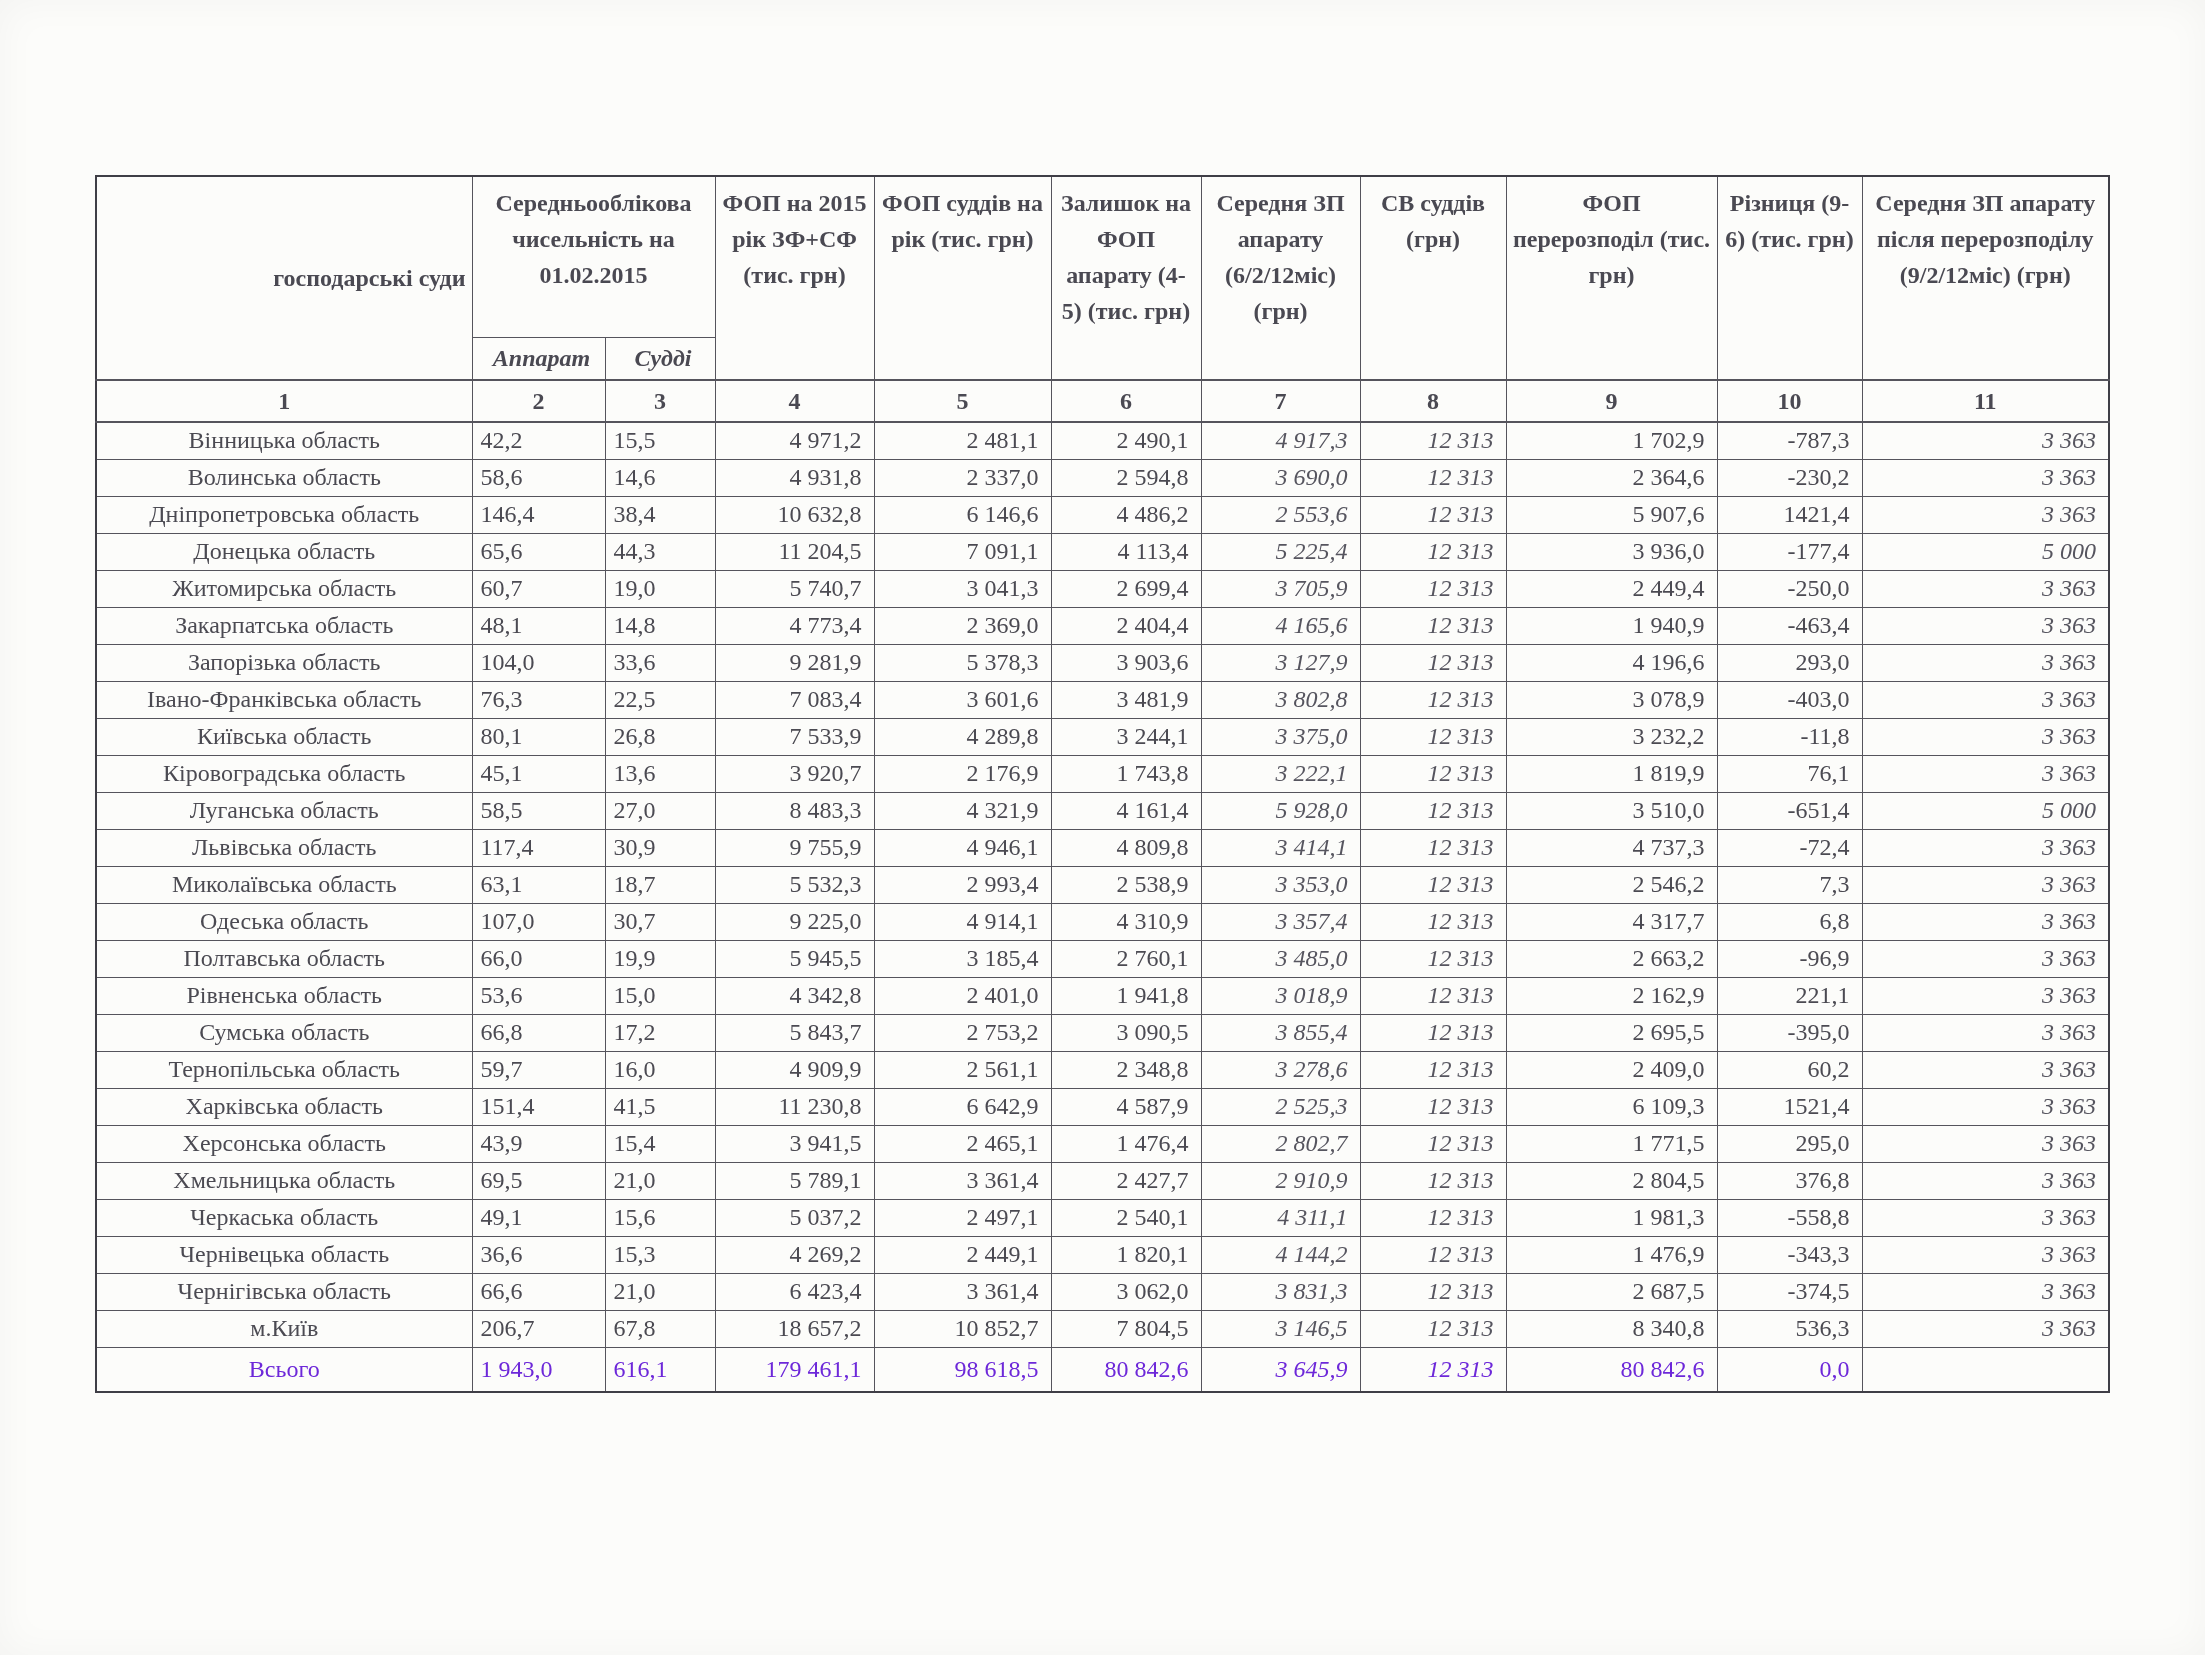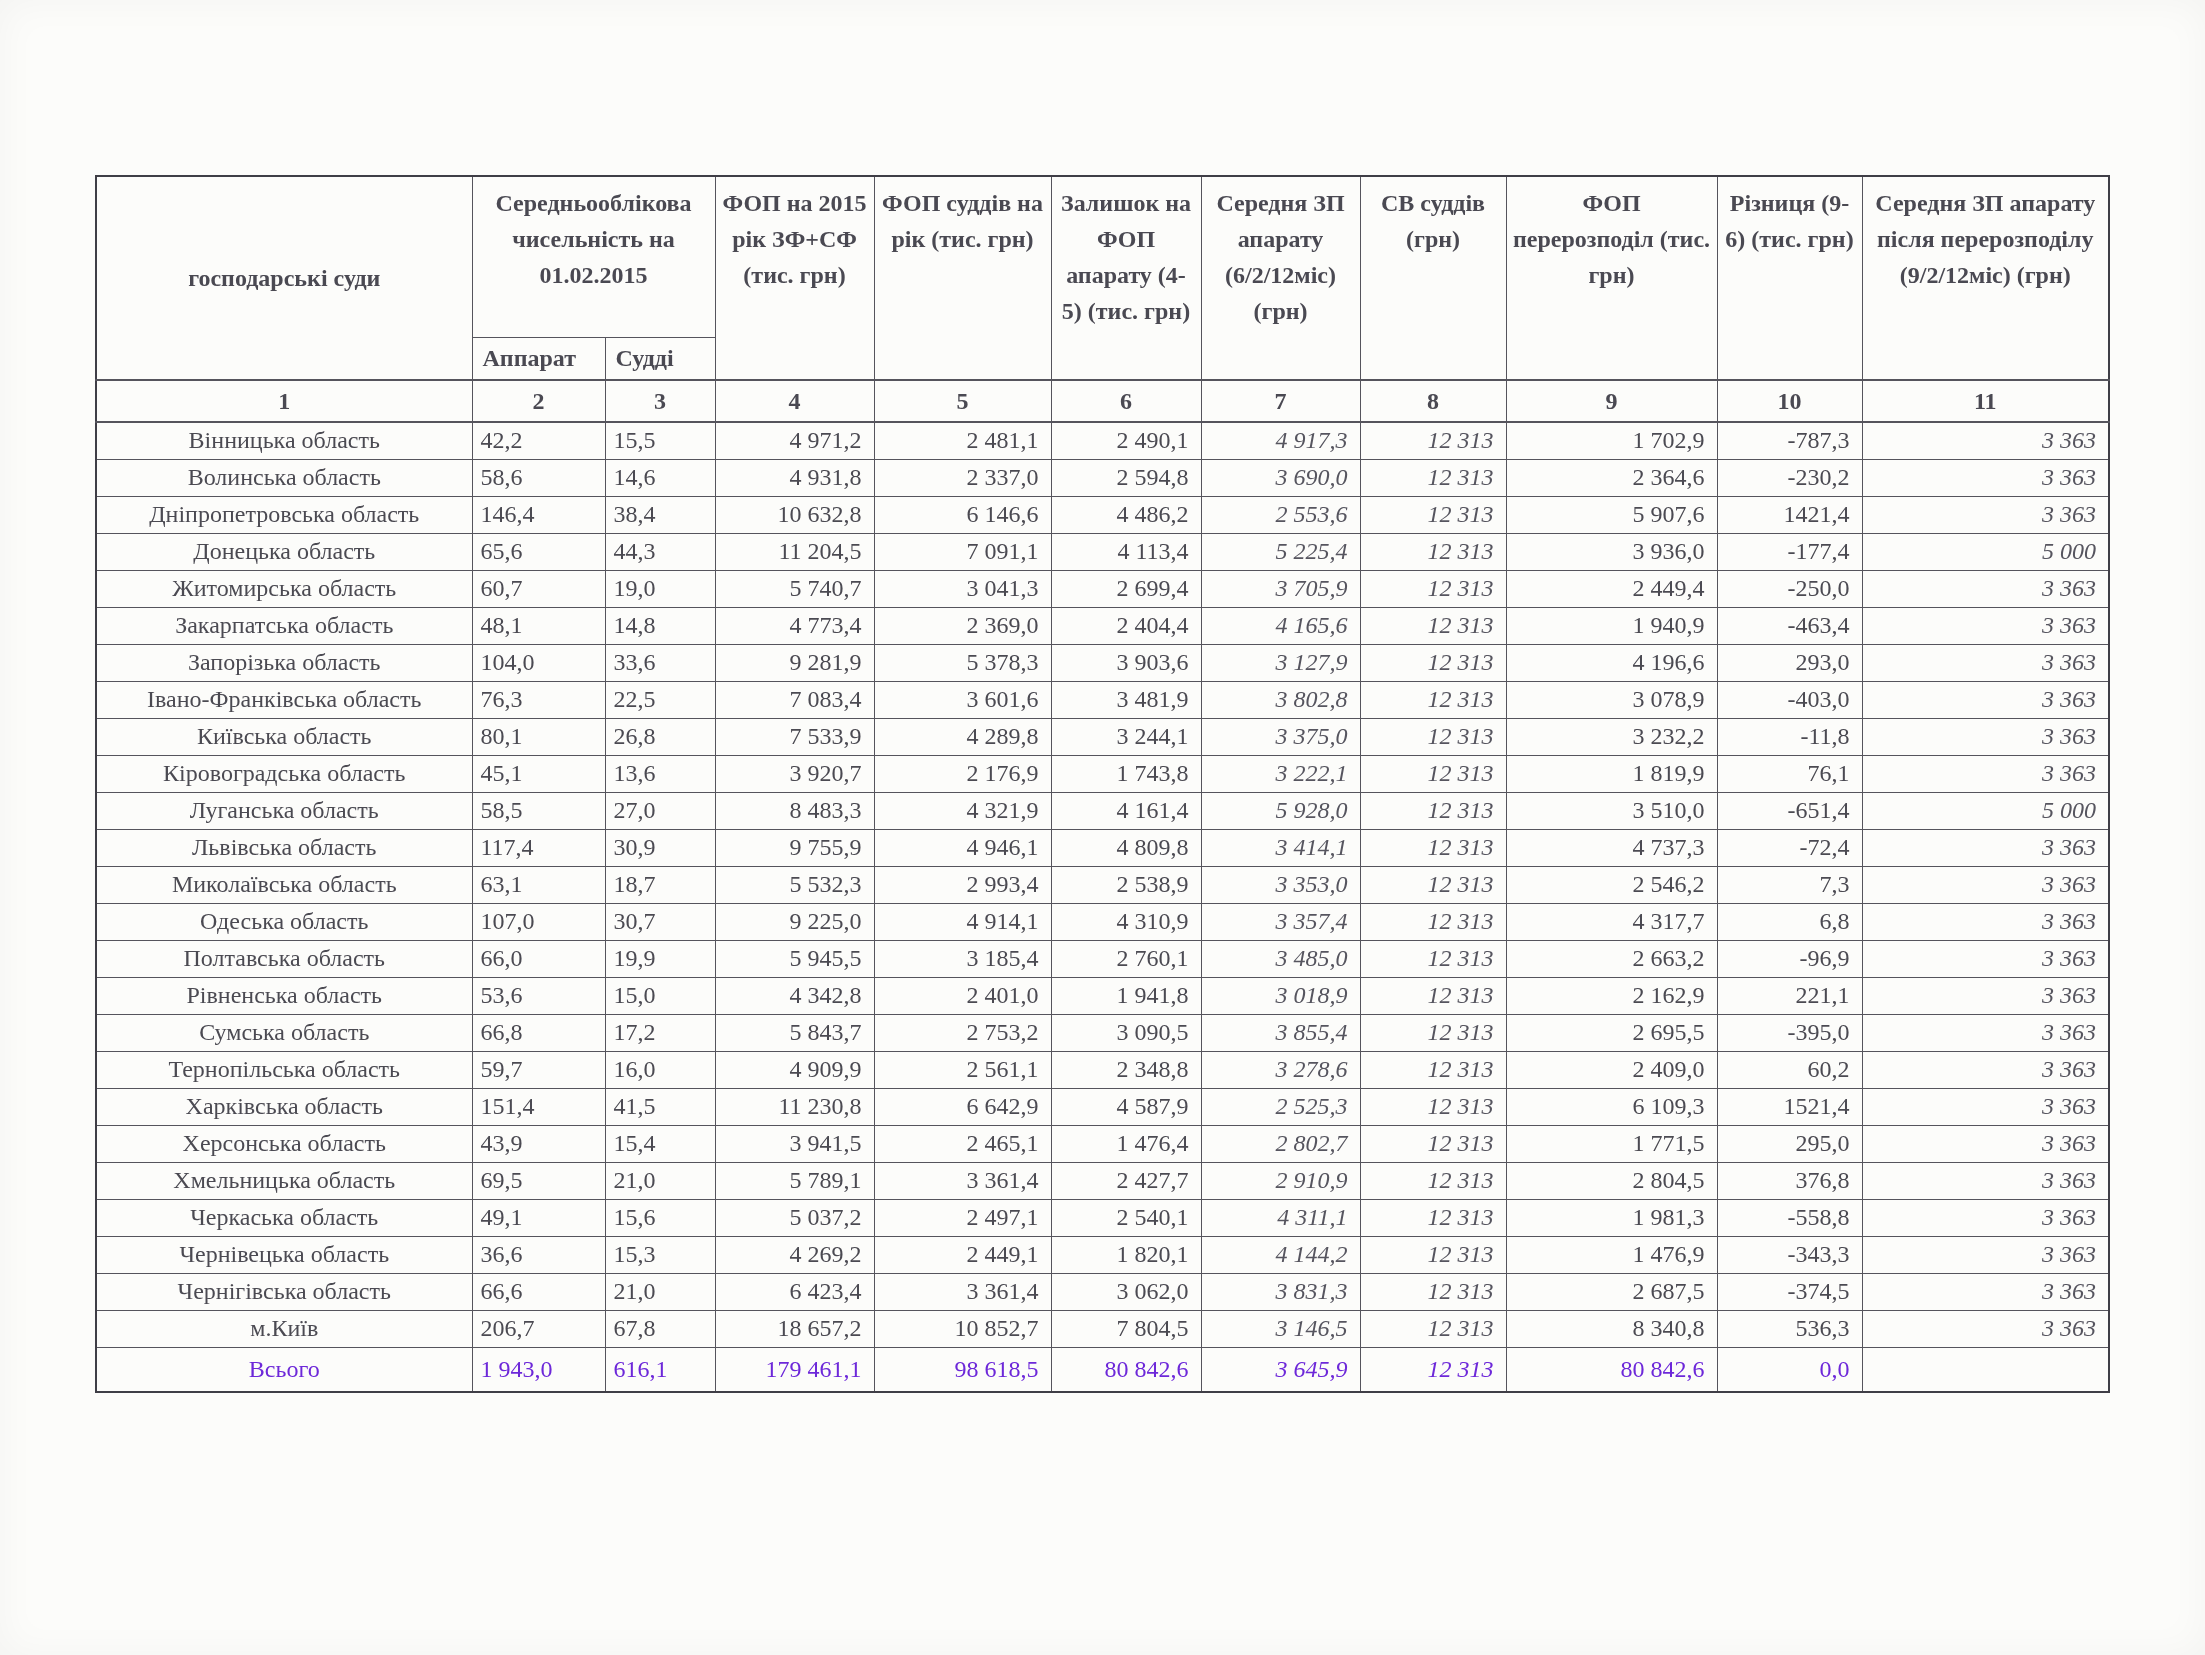--- a/index.html
+++ b/index.html
@@ -30,25 +30,26 @@
   }
   th{
     font-weight:bold;
     font-size:24px;
     line-height:1.5;
     text-align:center;
     vertical-align:top;
     padding:8px 6px 4px 6px;
     color:#4a4952;
   }
-  th.mid{vertical-align:middle;padding:4px 6px;}
+  th.mid{vertical-align:middle;padding:4px 6px;text-align:right;}
   th.sub{
-    text-align:left;
+    text-align:center;
     vertical-align:middle;
     padding:2px 4px 2px 10px;
+    font-style:italic;
   }
   tr.hdr-top{height:161px;}
   tr.hdr-sub{height:43px;}
   tr.numrow{height:40px;}
   tr.numrow th{
     vertical-align:middle;
     padding:2px 4px;
     border-top-width:2px;
     border-bottom-width:2px;
   }

